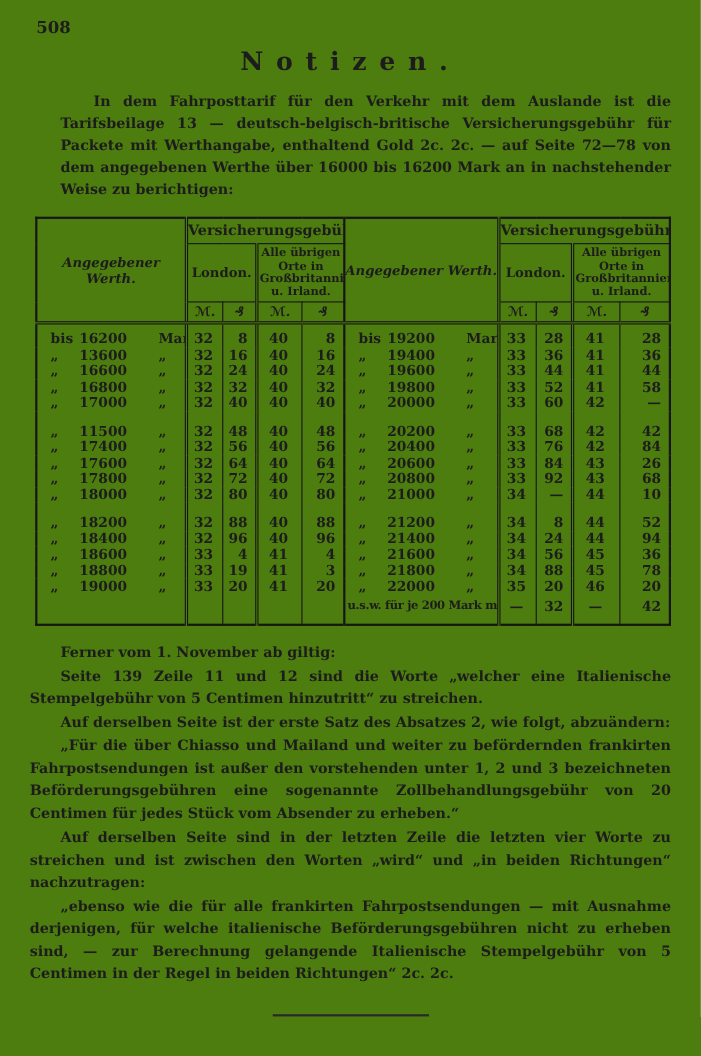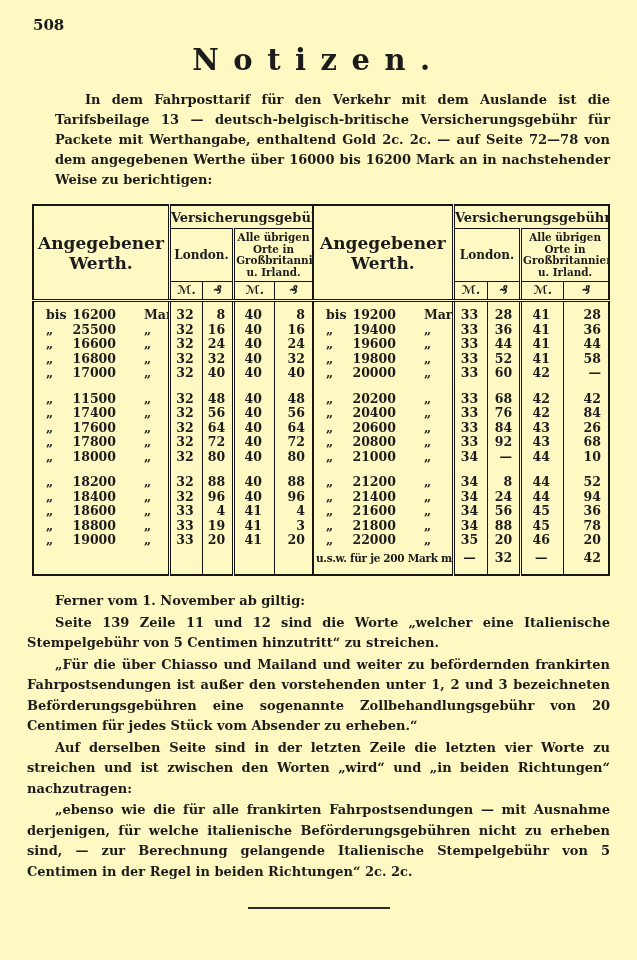--- a/index.html
+++ b/index.html
@@ -1,50 +1,50 @@
 <!DOCTYPE html>
 <html><head>
 <meta charset="utf-8">
 <style>
   * { margin:0; padding:0; box-sizing:border-box; }
   html,body { width:637px; height:960px; }
   body { background:#fcfcf5; }
   .page {
     width:637px; height:960px; overflow:hidden; position:relative;
-    background:#fef9c3; color:#1c1c1c;
+    background:#4d7c0f; color:#1c1c1c;
     font-family:"DejaVu Serif","Liberation Serif",serif; font-weight:bold;
     padding:16px 27px 0 27px;
   }
   .pageno { font-size:15px; margin-left:6px; }
-  .title  { font-size:29px; font-weight:bold; text-align:center; letter-spacing:0.5em; margin-top:9px; }
+  .title  { font-size:23px; font-weight:bold; text-align:center; letter-spacing:0.5em; margin-top:9px; }
   .intro  { margin-top:13px; font-size:13px; line-height:20px; text-align:justify; text-indent:30px;margin-left:28px; }
 
   table.fees {
     margin-top:14px; margin-left:5px;
     border-collapse:collapse; table-layout:fixed; width:578px;
     border:2px solid #161616;
   }
   th,td { font-weight:bold; color:#1c1c1c; overflow:hidden; }
   th.group   { font-size:13px; text-align:center; padding:4px 0 3px 0; border-bottom:1px solid #161616; }
-  th.werth-h { font-size:17px; text-align:center; border-bottom:3px double #161616; }
+  th.werth-h { font-size:12px; text-align:center; border-bottom:3px double #161616;font-style:italic; }
   th.sub     { font-size:12px; text-align:center; padding:3px 1px; border-bottom:1px solid #161616; vertical-align:middle; }
   th.sub.small { font-size:10.4px; line-height:11.5px; font-weight:bold; }
   th.unit    { font-size:12px; font-style:italic; text-align:center; padding:1px 0 2px 0; border-bottom:3px double #161616; font-family:"DejaVu Serif","DejaVu Sans",serif; }
 
   .m1 { border-left:3px double #161616; }
   .p1 { border-left:1px solid  #161616; }
   .m2 { border-left:3px double #161616; }
   .p2 { border-left:1px solid  #161616; }
   .rhalf { border-left:2px solid #161616; }
 
   td.num   { font-size:12.5px; text-align:right; padding:0 7px 0 0; height:14px; line-height:14.5px; }
   td.num.m1, td.num.m2 { text-align:center; padding-right:3px; }
   td.werth { font-size:12.5px; height:14px; line-height:14.5px; white-space:nowrap; padding-left:12px; }
   td.werth .pre { display:inline-block; width:26px; }
-  td.werth .val { display:inline-block; width:44px; text-align:right; }
+  td.werth .val { display:inline-block; width:44px; text-align:left; }
   td.werth .suf { display:inline-block; margin-left:28px; }
   tbody tr:first-child td { padding-top:6px; }
   tr.gap td  { padding-top:11px; }
   tr.foot td { padding-top:3px; padding-bottom:9px; }
   td.footlbl { font-size:10.5px; letter-spacing:-0.3px; padding-left:2px; white-space:nowrap; }
 
   .notes { margin-top:15px; font-size:13px; line-height:20.5px; }
   .notes p { text-align:justify; text-indent:28px; margin-top:1px; }
   .end-rule { width:142px; border-top:2px solid #2a2a2a; margin:25px auto 0 auto; }
 </style>
@@ -100,21 +100,21 @@
           <td class="num p1">8</td>
           <td class="num m2">40</td>
           <td class="num p2">8</td>
           <td class="werth rhalf"><span class="pre">bis</span><span class="val">19200</span><span class="suf">Mark</span></td>
           <td class="num m1">33</td>
           <td class="num p1">28</td>
           <td class="num m2">41</td>
           <td class="num p2">28</td>
         </tr>
         <tr>
-          <td class="werth"><span class="pre">„</span><span class="val">25500</span><span class="suf">„</span></td>
+          <td class="werth"><span class="pre">„</span><span class="val">13600</span><span class="suf">„</span></td>
           <td class="num m1">32</td>
           <td class="num p1">16</td>
           <td class="num m2">40</td>
           <td class="num p2">16</td>
           <td class="werth rhalf"><span class="pre">„</span><span class="val">19400</span><span class="suf">„</span></td>
           <td class="num m1">33</td>
           <td class="num p1">36</td>
           <td class="num m2">41</td>
           <td class="num p2">36</td>
         </tr>
@@ -285,19 +285,20 @@
           <td class="num p1">32</td>
           <td class="num m2">—</td>
           <td class="num p2">42</td>
         </tr>
       </tbody>
   </table>
 
   <div class="notes">
     <p>Ferner vom 1. November ab giltig:</p>
     <p>Seite 139 Zeile 11 und 12 sind die Worte „welcher eine Italienische Stempelgebühr von 5 Centimen hinzutritt“ zu streichen.</p>
+    <p>Auf derselben Seite ist der erste Satz des Absatzes 2, wie folgt, abzuändern:</p>
     <p>„Für die über Chiasso und Mailand und weiter zu befördernden frankirten Fahrpostsendungen ist außer den vorstehenden unter 1, 2 und 3 bezeichneten Beförderungsgebühren eine sogenannte Zollbehandlungsgebühr von 20 Centimen für jedes Stück vom Absender zu erheben.“</p>
     <p>Auf derselben Seite sind in der letzten Zeile die letzten vier Worte zu streichen und ist zwischen den Worten „wird“ und „in beiden Richtungen“ nachzutragen:</p>
     <p>„ebenso wie die für alle frankirten Fahrpostsendungen — mit Ausnahme derjenigen, für welche italienische Beförderungsgebühren nicht zu erheben sind, — zur Berechnung gelangende Italienische Stempelgebühr von 5 Centimen in der Regel in beiden Richtungen“ 2c. 2c.</p>
   </div>
 
   <div class="end-rule"></div>
 </div>
 
 </body></html>

